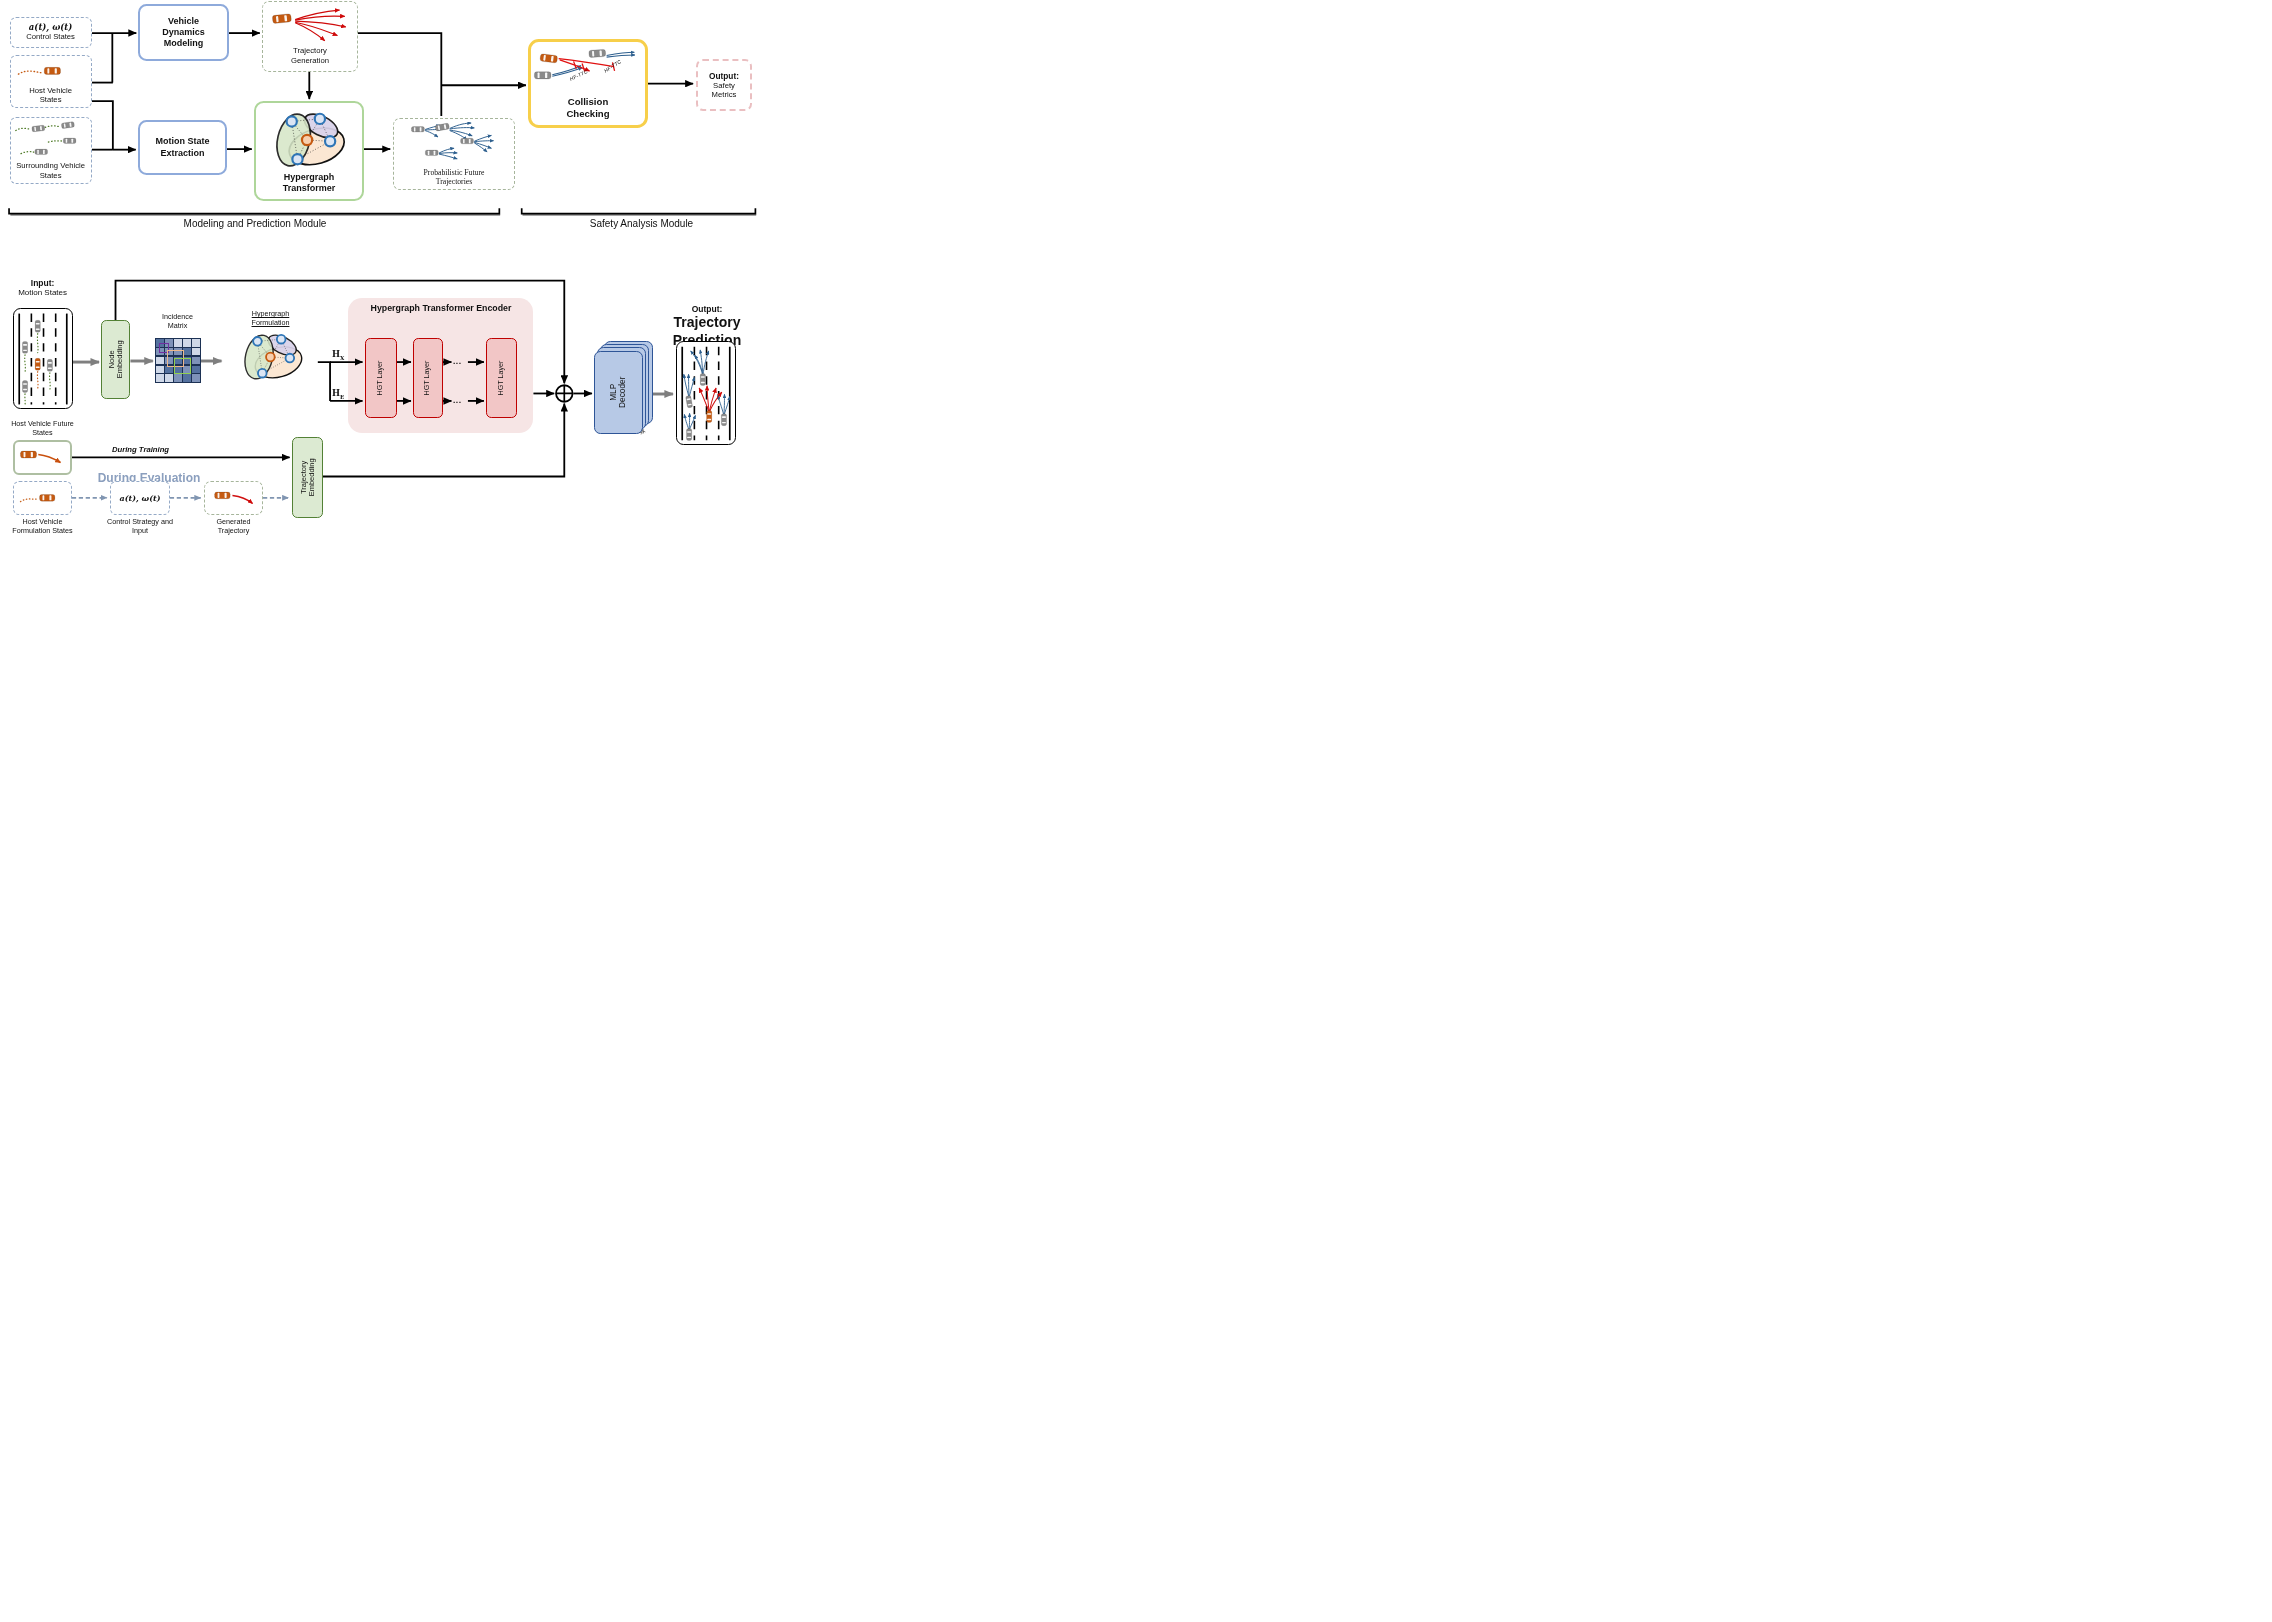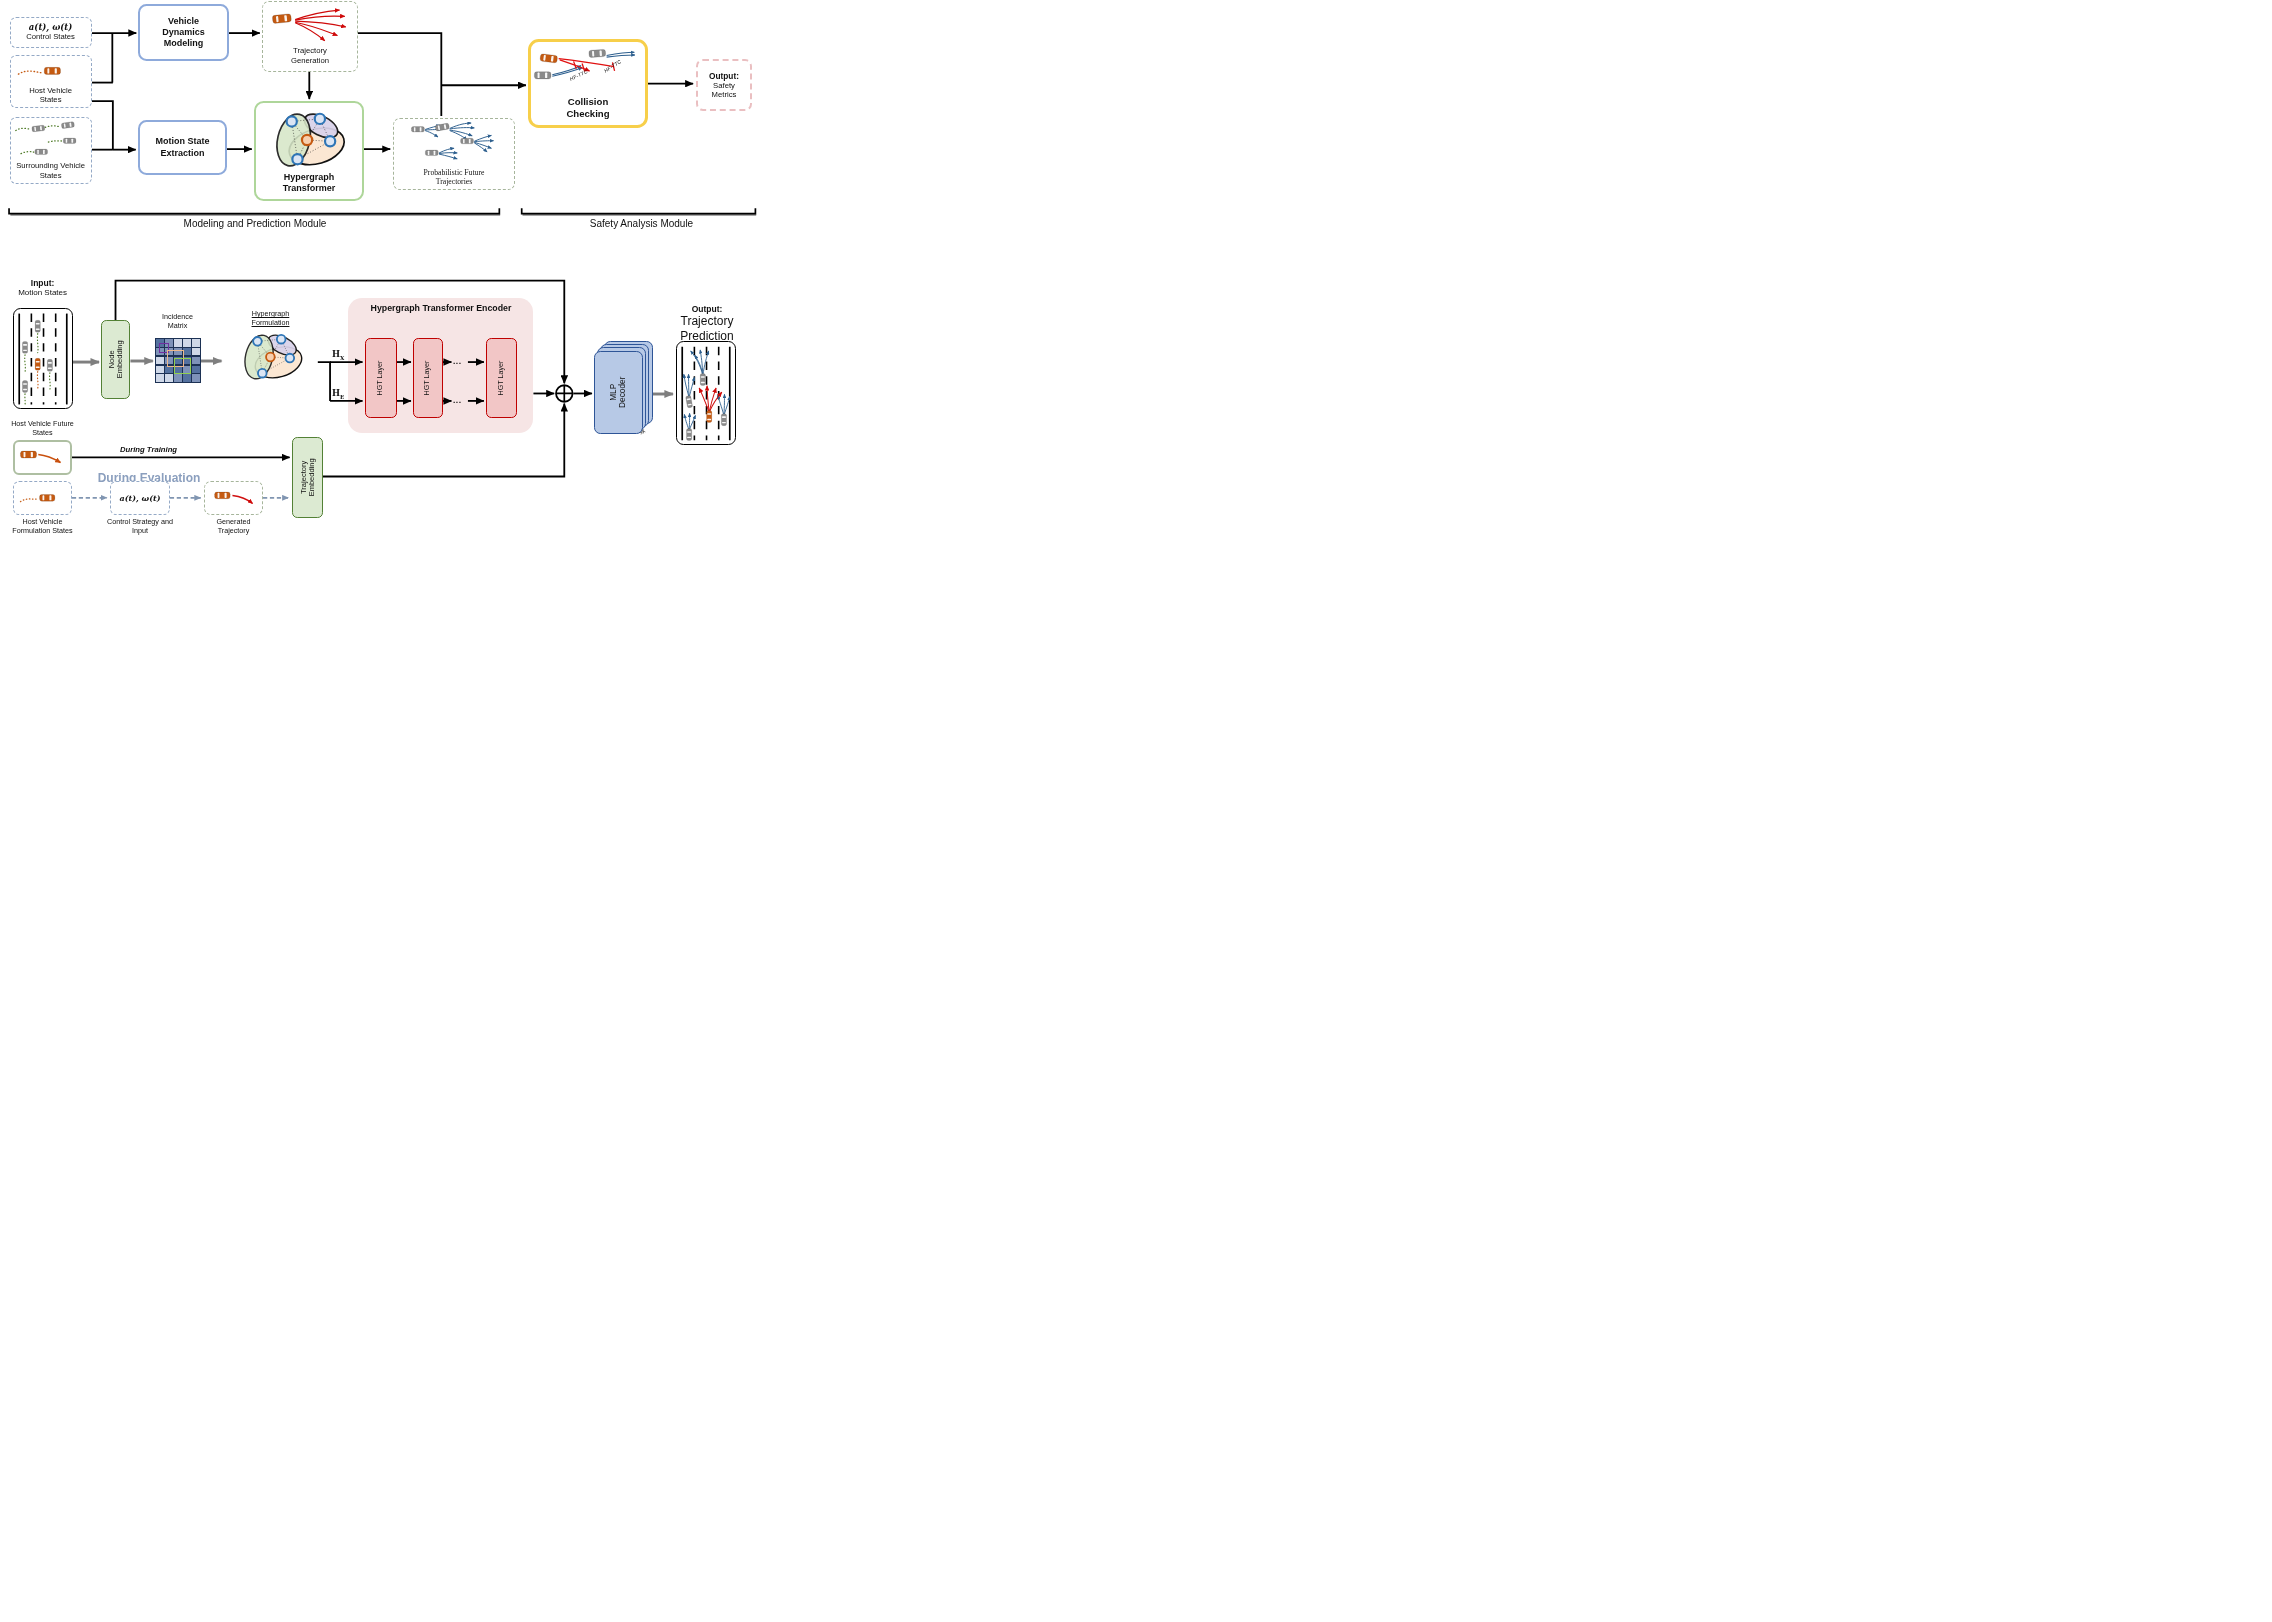--- a/index.html
+++ b/index.html
@@ -405,21 +405,21 @@
         <span>MLP</span>
         <span>Decoder</span>
       </div>
         </div>
     </div>
   </div>
   <span class="freelabel" style="left:639px;top:429px;font-size:5.9px;font-style:italic;transform:rotate(-38deg);z-index:2;">×k</span>
 
   <div class="freelabel" style="left:669px;top:304px;width:76px;z-index:2;">
     <div class="bold" style="font-size:8.5px;">Output:</div>
-    <div style="font-size:12px;line-height:1.25;">Trajectory Prediction</div>
+    <div style="font-size:14px;line-height:1.25;font-weight:bold;">Trajectory Prediction</div>
   </div>
 
   <div class="b" style="left:676px;top:341px;width:60px;height:104px;border:1.6px solid #000;border-radius:7.5px;padding:0;">
     <svg width="56" height="101" viewBox="0 0 106 189">
       <g stroke="#000" stroke-width="3.2">
         <path d="M8,6 L8,183"></path>
           <path d="M98,6 L98,183"></path>
       </g>
       <g stroke="#000" stroke-width="3" stroke-dasharray="16 12">
         <path d="M31,6 L31,183"></path>
@@ -448,21 +448,21 @@
         <path d="M59,130 C68,110 76,100 83,92" marker-end="url(#ar)"></path>
       </g>
       <use href="#car" color="#8a8a8a" transform="translate(47,68) rotate(-90) scale(0.58) translate(-20,-9)"></use>
       <use href="#car" color="#8a8a8a" transform="translate(21,110) rotate(-100) scale(0.58) translate(-20,-9)"></use>
       <use href="#car" color="#c55a11" transform="translate(59,138) rotate(-90) scale(0.58) translate(-20,-9)"></use>
       <use href="#car" color="#8a8a8a" transform="translate(87,144) rotate(-90) scale(0.58) translate(-20,-9)"></use>
       <use href="#car" color="#8a8a8a" transform="translate(21,172) rotate(-90) scale(0.58) translate(-20,-9)"></use>
     </svg>
   </div>
 
-  <div class="freelabel bold" style="left:95px;top:445px;width:107px;font-size:7.7px;font-style:italic;">During Training</div>
+  <div class="freelabel bold" style="left:87px;top:445px;width:107px;font-size:7.7px;font-style:italic;">During Training</div>
   <div class="freelabel bold" style="left:85px;top:471px;width:128px;font-size:12px;color:#8b9fbe;">During Evaluation</div>
 
   <div class="b solid-sage" style="left:12.8px;top:440px;width:59px;height:35px;">
     <svg width="53" height="22.4" viewBox="0 0 100 42">
       <use href="#car" color="#c55a11" transform="translate(8,9) scale(0.78)"></use>
       <path d="M42,16 C60,18 72,24 84,31" fill="none" stroke="#c9500e" stroke-width="3" marker-end="url(#ao)"></path>
     </svg>
   </div>
 
   <div class="b dash-blue" style="left:13.3px;top:481px;width:59px;height:34px;">

